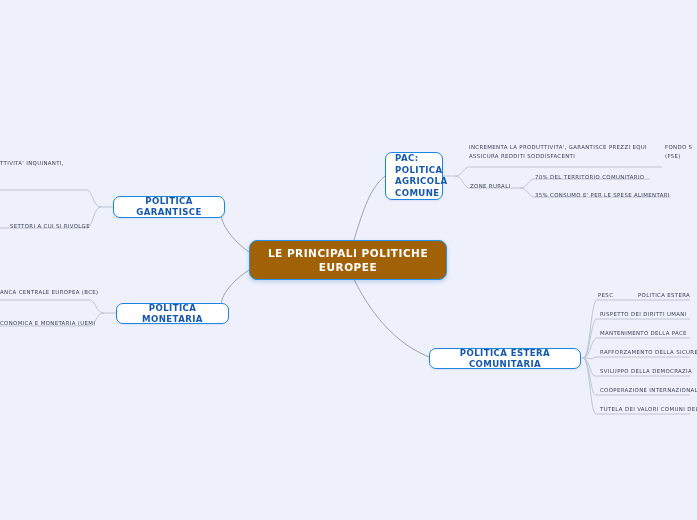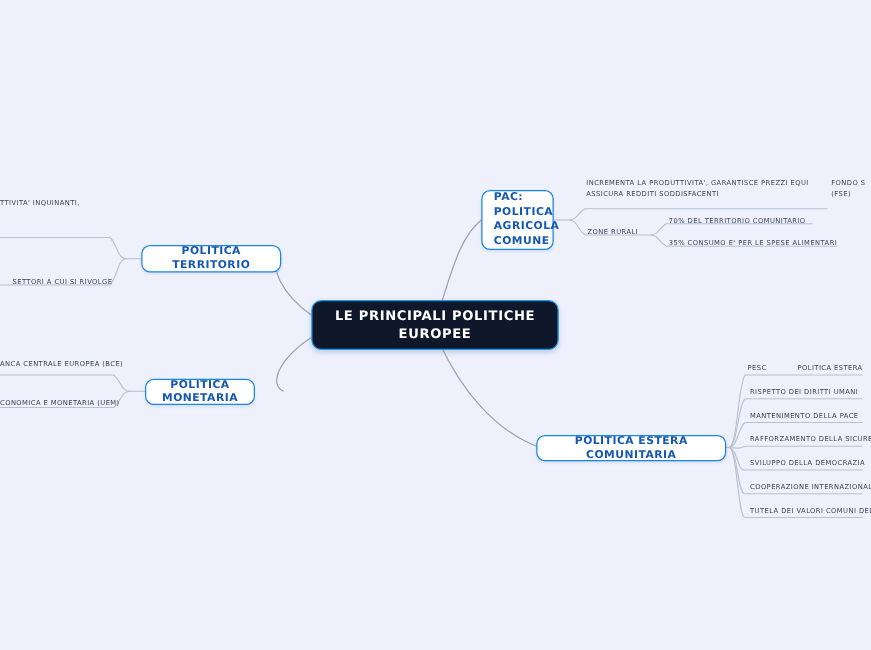--- a/index.html
+++ b/index.html
@@ -22,21 +22,21 @@
     color:#1558b0;
     font-weight:bold;
     letter-spacing:.4px;
     display:flex;
     align-items:center;
     justify-content:center;
     text-align:center;
     box-shadow:0 1px 2px rgba(40,70,140,.10);
   }
   .node.central{
-    background:#0f172a;
+    background:#a16207;
     border-color:#2196e8;
     color:#ffffff;
     border-radius:8px;
     font-size:10.5px;
     line-height:14px;
     letter-spacing:.5px;
     box-shadow:0 2px 4px rgba(30,90,170,.22);
   }
   .node.main{
     font-size:8.6px;
@@ -108,24 +108,24 @@
 
   <div class="node central" style="left:249px;top:240px;width:198px;height:40px;">
     <span>LE PRINCIPALI POLITICHE EUROPEE</span>
   </div>
 
   <div class="node main leftalign" style="left:385px;top:152px;width:58px;height:48px;">
     <span>PAC: POLITICA AGRICOLA COMUNE</span>
   </div>
 
   <div class="node main" style="left:113px;top:196px;width:112px;height:22px;">
-    <span>POLITICA TERRITORIO</span>
+    <span>POLITICA GARANTISCE</span>
   </div>
 
-  <div class="node main" style="left:116px;top:303px;width:88px;height:21px;">
+  <div class="node main" style="left:116px;top:303px;width:113px;height:21px;">
     <span>POLITICA MONETARIA</span>
   </div>
 
   <div class="node main" style="left:429px;top:348px;width:152px;height:21px;">
     <span>POLITICA ESTERA COMUNITARIA</span>
   </div>
 
   <div class="leaf two" style="left:469px;top:143px;width:185px;">INCREMENTA LA PRODUTTIVITA', GARANTISCE PREZZI EQUI ASSICURA REDDITI SODDISFACENTI</div>
 
   <div class="leaf" style="left:665px;top:143px;">FONDO S</div>

